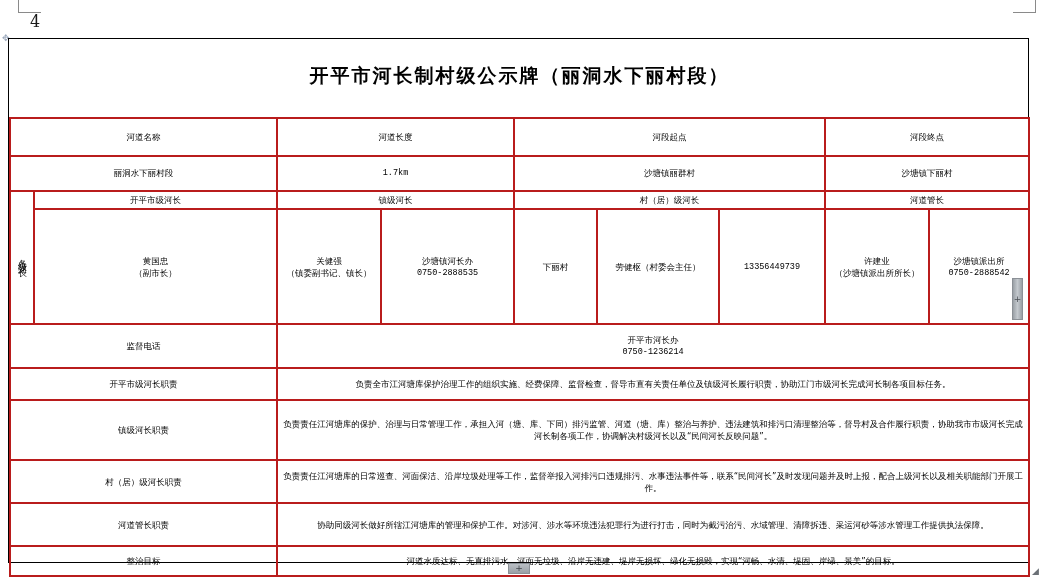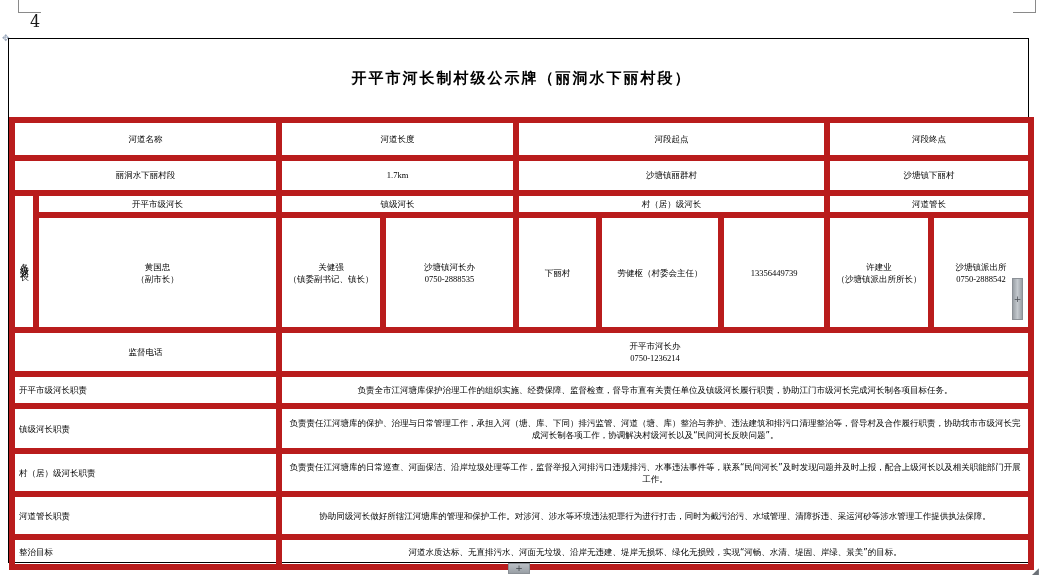--- a/index.html
+++ b/index.html
@@ -65,39 +65,39 @@
     box-sizing: border-box;
     background: #fff;
   }
   table.board {
     width: 100%;
     height: 100%;
     border-collapse: collapse;
     table-layout: fixed;
   }
   table.board td {
-    border: 6px solid #b91c1c;
+    border: 2px solid #b91c1c;
     padding: 2px 4px;
     vertical-align: middle;
     font-size: 8.5px;
     color: #000;
     line-height: 1.45;
   }
   .title-cell {
     border-top: none !important;
     border-left: none !important;
     border-right: none !important;
     text-align: center;
     height: 74px;
     vertical-align: middle;
   }
   .title-text {
-    font-family: Liberation Sans, sans-serif;
+    font-family: Liberation Mono, monospace;
     font-weight: bold;
-    font-size: 15px;
+    font-size: 19px;
     letter-spacing: 2px;
     color: #000;
   }
   .ctr { text-align: center; }
   .center-mid { text-align: center; vertical-align: middle; }
   .hdr { text-align: center; font-size: 9px; }
   .vert-label {
     writing-mode: vertical-rl;
     text-orientation: upright;
     letter-spacing: 3px;
@@ -113,24 +113,25 @@
     padding: 0;
     width: 24px;
   }
   .body-text {
     text-align: center;
     font-size: 8.4px;
     line-height: 1.75;
     padding: 4px 6px;
   }
   .duty-label {
+    text-align: center;
     font-size: 9px;
   }
   .stack-line { display: block; }
-  .num { font-family: Liberation Serif, serif; }
+  .num { font-family: Liberation Mono, monospace; }
   
   .scroll-widget {
     position: absolute;
     left: 1012px;
     top: 278px;
     width: 11px;
     height: 42px;
     background: linear-gradient(to right, #9aa0a6, #c4c9ce, #9aa0a6);
     border: 1px solid #8b9096;
     box-sizing: border-box;
@@ -253,21 +254,21 @@
           <span class="stack-line">开平市河长办</span>
           <span class="stack-line num">0750-1236214</span>
         </td>
       </tr>
 
       <tr style="height:32px">
         <td class="duty-label" colspan="2">开平市级河长职责</td>
         <td class="body-text" colspan="7">负责全市江河塘库保护治理工作的组织实施、经费保障、监督检查，督导市直有关责任单位及镇级河长履行职责，协助江门市级河长完成河长制各项目标任务。</td>
       </tr>
 
-      <tr style="height:45px">
+      <tr style="height:60px">
         <td class="duty-label" colspan="2">镇级河长职责</td>
         <td class="body-text" colspan="7">负责责任江河塘库的保护、治理与日常管理工作，承担入河（塘、库、下同）排污监管、河道（塘、库）整治与养护、违法建筑和排污口清理整治等，督导村及合作履行职责，协助我市市级河长完成河长制各项工作，协调解决村级河长以及“民间河长反映问题”。</td>
       </tr>
 
       <tr style="height:43px">
         <td class="duty-label" colspan="2">村（居）级河长职责</td>
         <td class="body-text" colspan="7">负责责任江河塘库的日常巡查、河面保洁、沿岸垃圾处理等工作，监督举报入河排污口违规排污、水事违法事件等，联系“民间河长”及时发现问题并及时上报，配合上级河长以及相关职能部门开展工作。</td>
       </tr>
 
       <tr style="height:43px">

